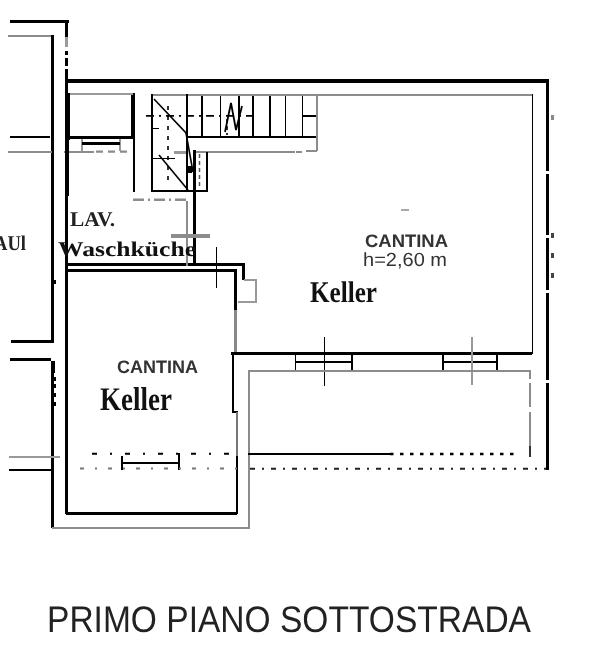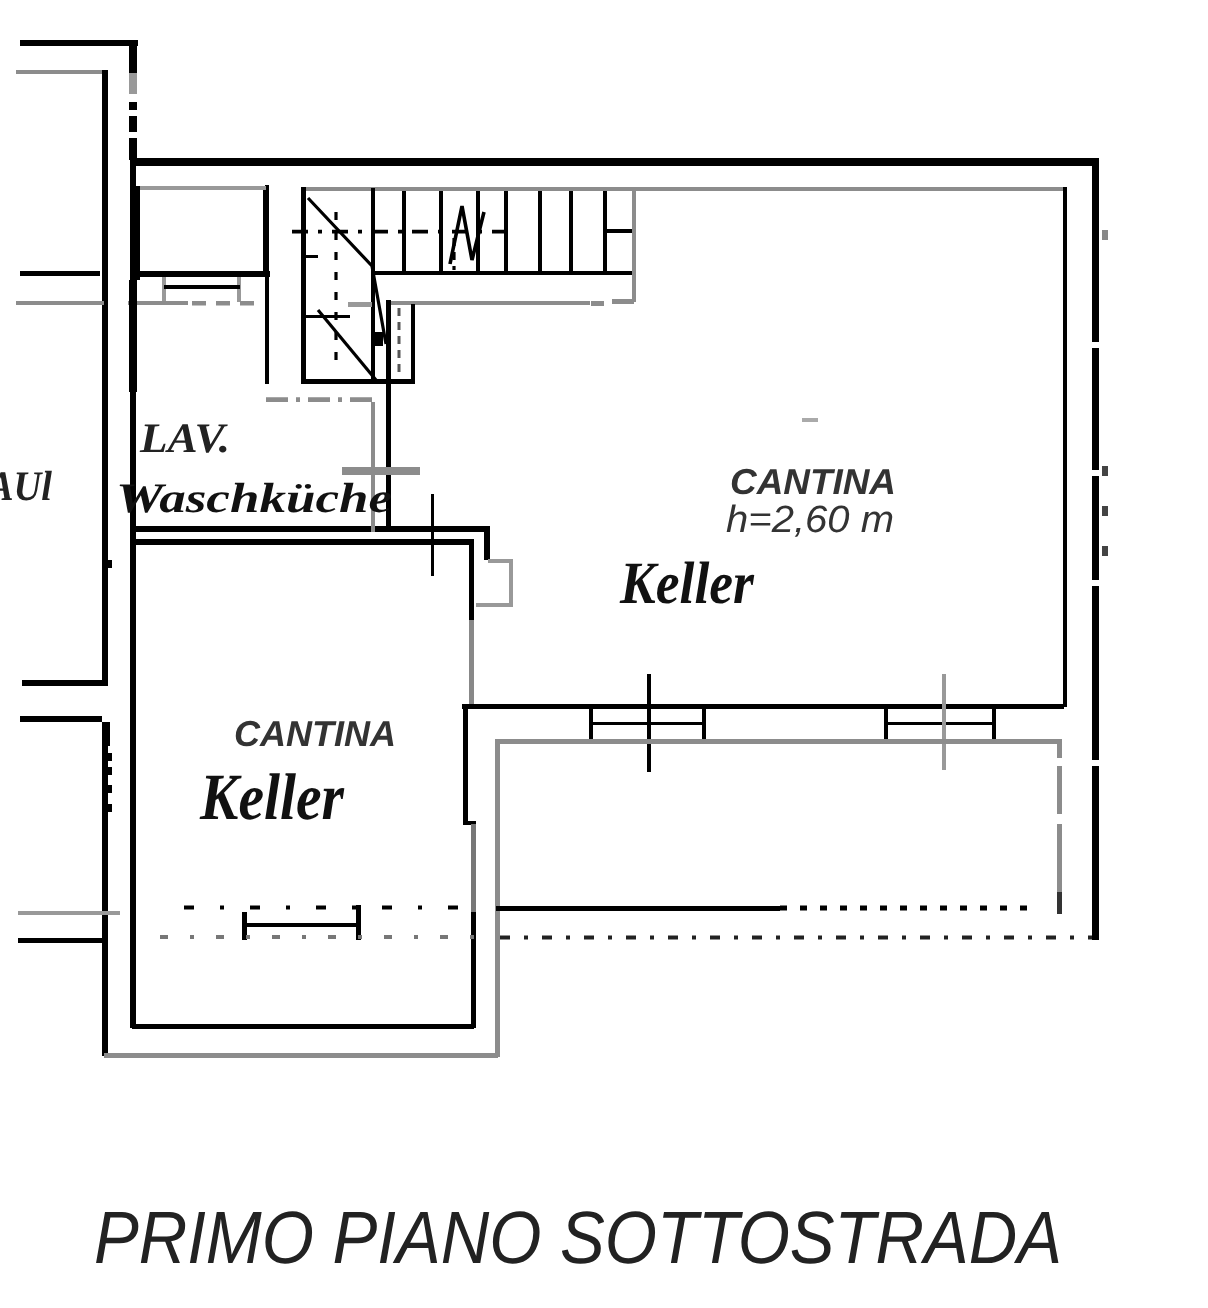--- a/index.html
+++ b/index.html
@@ -1,16 +1,16 @@
 <!DOCTYPE html>
 <html><head>
 <meta charset="utf-8">
 <style>
 html,body{margin:0;padding:0;background:#ffffff;-webkit-font-smoothing:antialiased;}
-#plan{width:604px;height:654px;position:relative;overflow:hidden;background:#fff;font-style:italic;}
+#plan{width:604px;height:654px;position:relative;overflow:hidden;background:#fff;}
 svg{display:block;text-rendering:geometricPrecision;}
 text{font-family:"Liberation Sans",sans-serif;}
 .serif{font-family:"Liberation Serif",serif;}
 </style>
 </head>
 <body>
 <div id="plan">
 <svg width="604" height="654" viewBox="0 0 604 654" shape-rendering="crispEdges">
 
 <rect x="0" y="0" width="604" height="654" fill="#ffffff"></rect>

